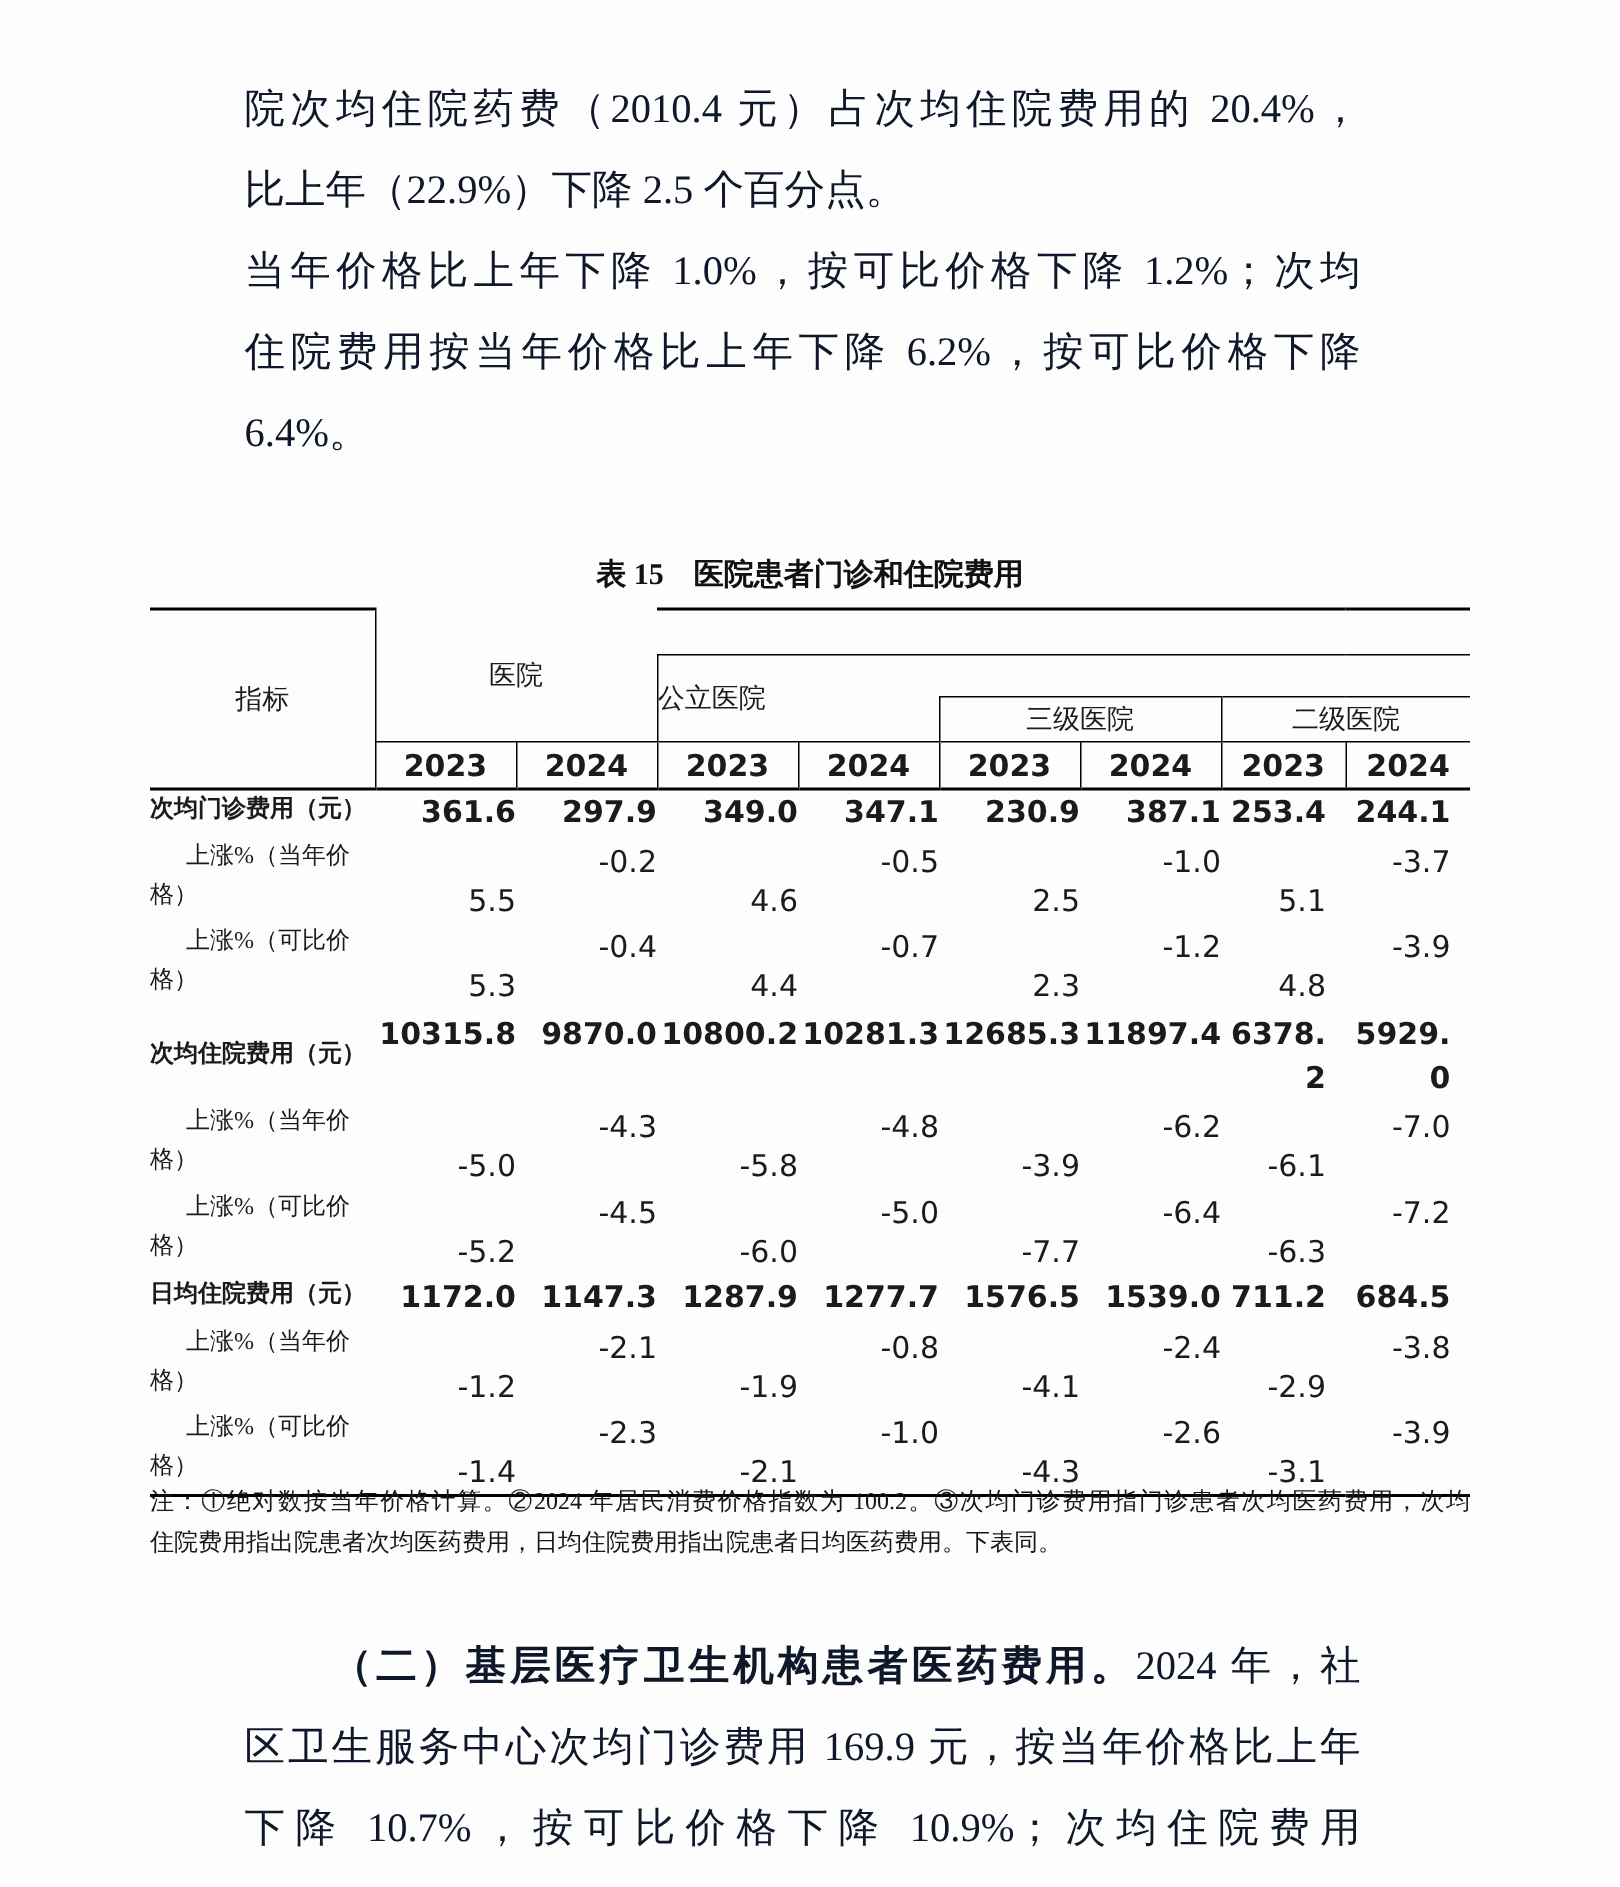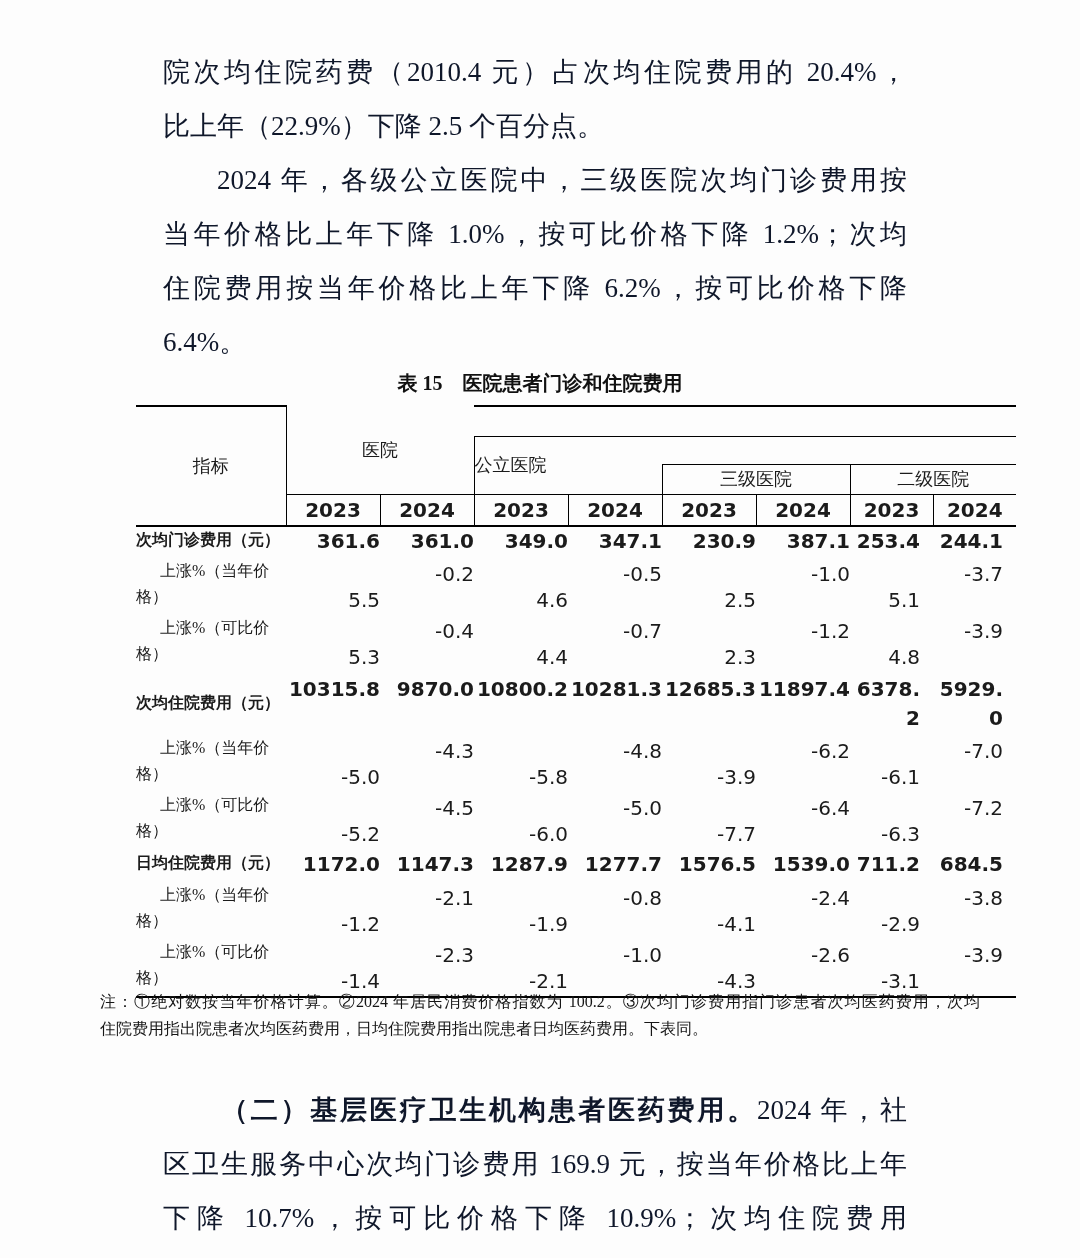--- a/index.html
+++ b/index.html
@@ -9,21 +9,21 @@
   .tline{font:27px/54px "Liberation Serif",serif;color:#0f172a;text-align:left;white-space:nowrap0;}
   .tline.just{text-align:justify;text-align-last:justify;text-justify:inter-character;}
   .ind{text-indent:54px;}
   .ind2{text-indent:58px;}
   .bseg{font-weight:bold;}
   #p1{top:45px;}
   #p2{top:153px;}
   #p3{top:1083px;}
   .tbl-title{position:absolute;top:369px;left:100px;width:880px;text-align:center;
              font:bold 20px/28px "Liberation Serif",serif;color:#111;}
-  table.stat{position:absolute;top:405px;left:100px;width:880px;border-collapse:collapse;table-layout:fixed;margin-left:36px;}
+  table.stat{position:absolute;top:405px;left:100px;width:880px;border-collapse:collapse;table-layout:fixed;}
   table.stat td{padding:0;vertical-align:middle;overflow:hidden;}
   
   td.h-ind{border-top:2px solid #000;border-right:1.5px solid #000;border-bottom:2px solid #000;
            text-align:center;font:18px "Liberation Serif",serif;}
   td.h-hosp{border-bottom:1.5px solid #000;text-align:center;font:18px "Liberation Serif",serif;}
   td.h-top-empty{border-top:2px solid #000;}
   td.h-pub{border-top:1.5px solid #000;border-left:1.5px solid #000;border-bottom:1.5px solid #000;
            font:18px "Liberation Serif",serif;}
   td.h-mid-empty{border-top:1.5px solid #000;}
   td.h-t3,td.h-t2{border-top:1.5px solid #000;border-left:1.5px solid #000;border-bottom:1.5px solid #000;
@@ -52,21 +52,20 @@
 <body>
 
 <div id="page">
 
   <div class="para" id="p1">
     <div class="tline just">院次均住院药费（2010.4 元）占次均住院费用的 20.4%，</div>
     <div class="tline">比上年（22.9%）下降 2.5 个百分点。</div>
   </div>
 
   <div class="para" id="p2">
-    <div class="tline just ind">2024 年，各级公立医院中，三级医院次均门诊费用按</div>
     <div class="tline just">当年价格比上年下降 1.0%，按可比价格下降 1.2%；次均</div>
     <div class="tline just">住院费用按当年价格比上年下降 6.2%，按可比价格下降</div>
     <div class="tline">6.4%。</div>
   </div>
 
   <div class="tbl-title">表 15　医院患者门诊和住院费用</div>
 
   <table class="stat">
     <colgroup>
       <col style="width:150px">
@@ -100,21 +99,21 @@
       <td class="yc">2024</td>
       <td class="yc">2023</td>
       <td class="yc">2024</td>
       <td class="yc">2023</td>
       <td class="yc">2024</td>
     </tr>
 
     <tr class="brow r-bold" style="height:32px">
       <td class="lab" style="font-weight:bold">次均门诊费用（元）</td>
       <td class="v">361.6</td>
-      <td class="v">361.0</td>
+      <td class="v">297.9</td>
       <td class="v">349.0</td>
       <td class="v">347.1</td>
       <td class="v">230.9</td>
       <td class="v">387.1</td>
       <td class="v n8">253.4</td>
       <td class="v n8">244.1</td>
     </tr>
     <tr class="brow r-inc" style="height:56px">
       <td class="lab inc">上涨%（当年价格）</td>
       <td class="v y23">5.5</td>

